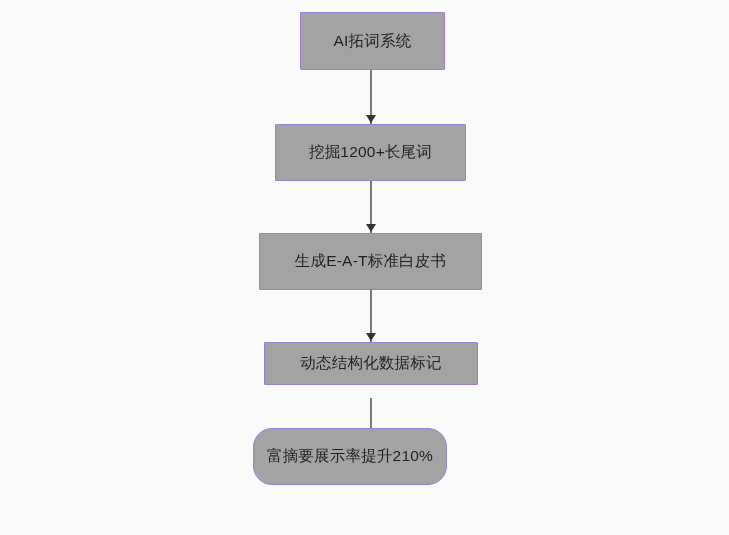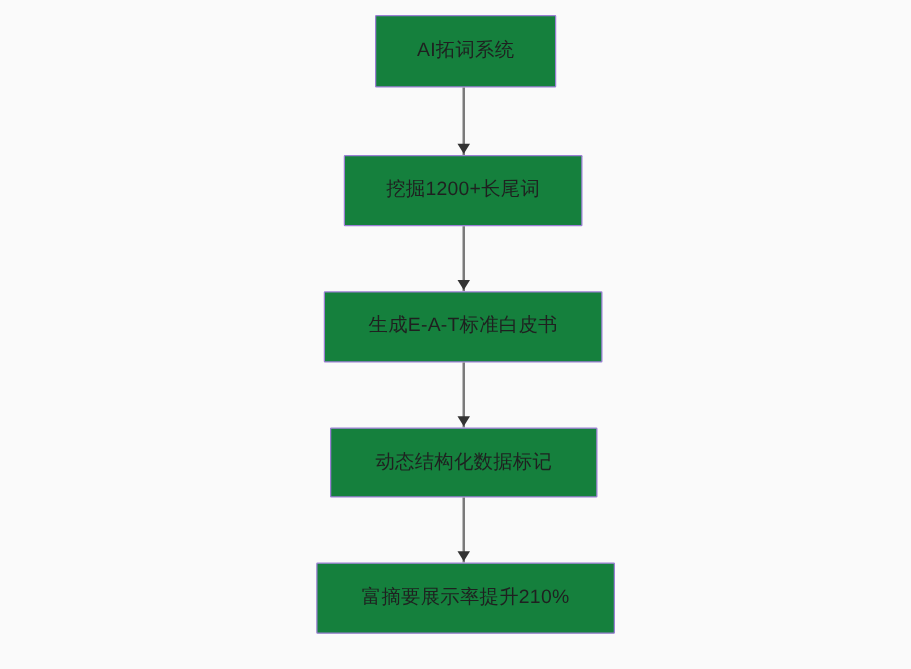--- a/index.html
+++ b/index.html
@@ -14,21 +14,21 @@
     overflow: hidden;
   }
   #flowchart {
     position: relative;
     width: 729px;
     height: 535px;
   }
   .node {
     position: absolute;
     box-sizing: border-box;
-    background: #15803d;
+    background: #a3a3a3;
     border: 1.6px solid #9a7fd4;
     border-radius: 1px;
     display: flex;
     align-items: center;
     justify-content: center;
     color: #1f2020;
     font-size: 15.5px;
     line-height: 1.2;
     letter-spacing: 0.2px;
     white-space: nowrap;
@@ -84,26 +84,26 @@
 
   <div class="node" id="node-n3" style="left: 259px; top: 233px; width: 223px; height: 57px; align-items: center;">
     <span class="node-label">生成E-A-T标准白皮书</span>
   </div>
 
   <div class="edge" id="edge-e3" style="left: 370px; top: 290px; width: 2px; height: 52px;">
     <div class="edge-line" style="height: 52px;"></div>
     <div class="edge-head" style="top: 43px;"></div>
   </div>
 
-  <div class="node" id="node-n4" style="left: 264px; top: 342px; width: 214px; height: 56px;">
+  <div class="node" id="node-n4" style="left: 264px; top: 342px; width: 214px; height: 43px;">
     <span class="node-label">动态结构化数据标记</span>
   </div>
 
   <div class="edge" id="edge-e4" style="left: 370px; top: 398px; width: 2px; height: 52px;">
     <div class="edge-line" style="height: 52px;"></div>
     <div class="edge-head" style="top: 43px;"></div>
   </div>
 
-  <div class="node" id="node-n5" style="left: 253px; top: 450px; width: 239px; height: 57px;">
+  <div class="node" id="node-n5" style="left: 253px; top: 428px; width: 194px; height: 57px; border-radius: 19px;">
     <span class="node-label">富摘要展示率提升210%</span>
   </div>
 
 </div>
 
 </body></html>

